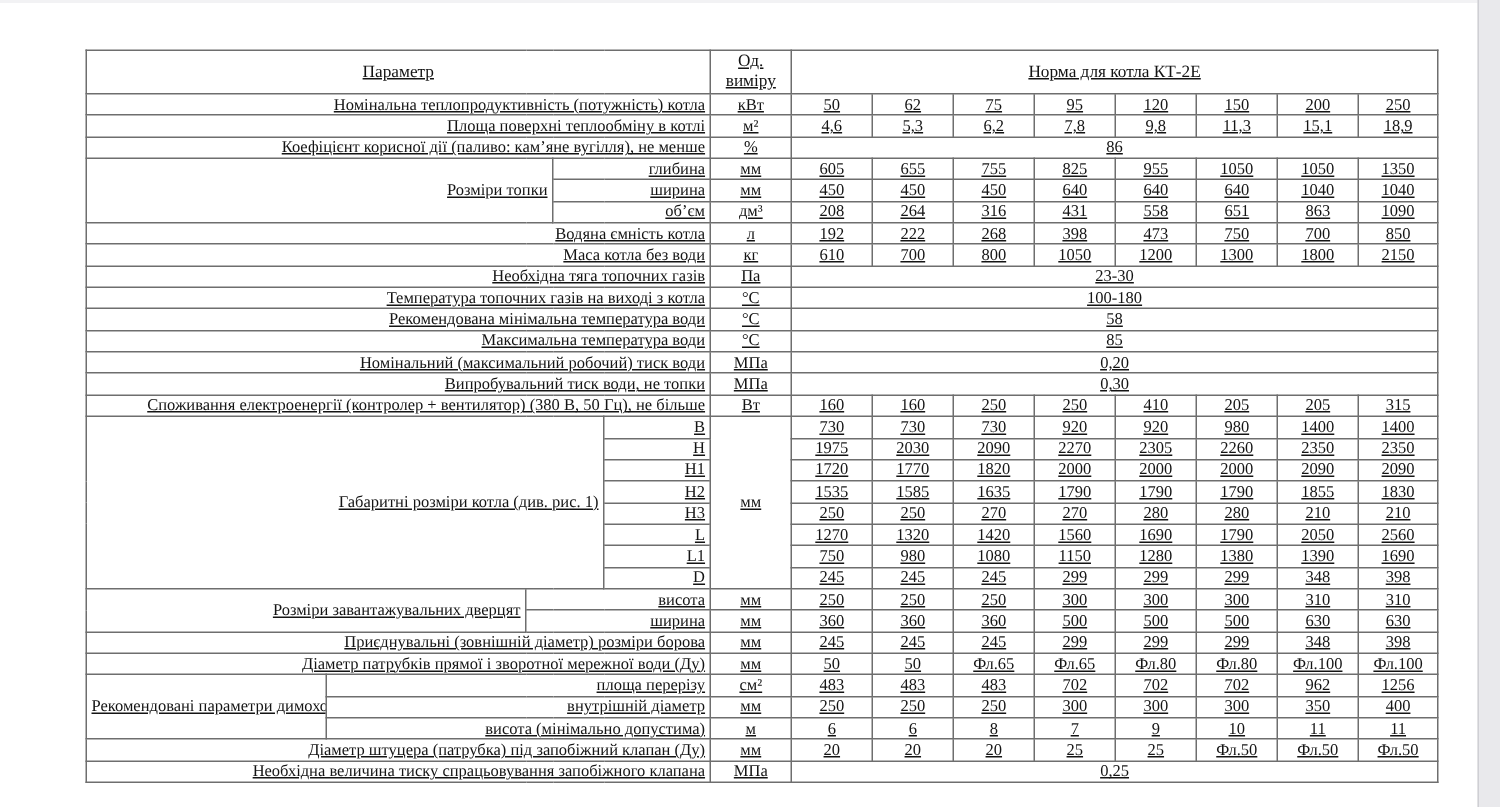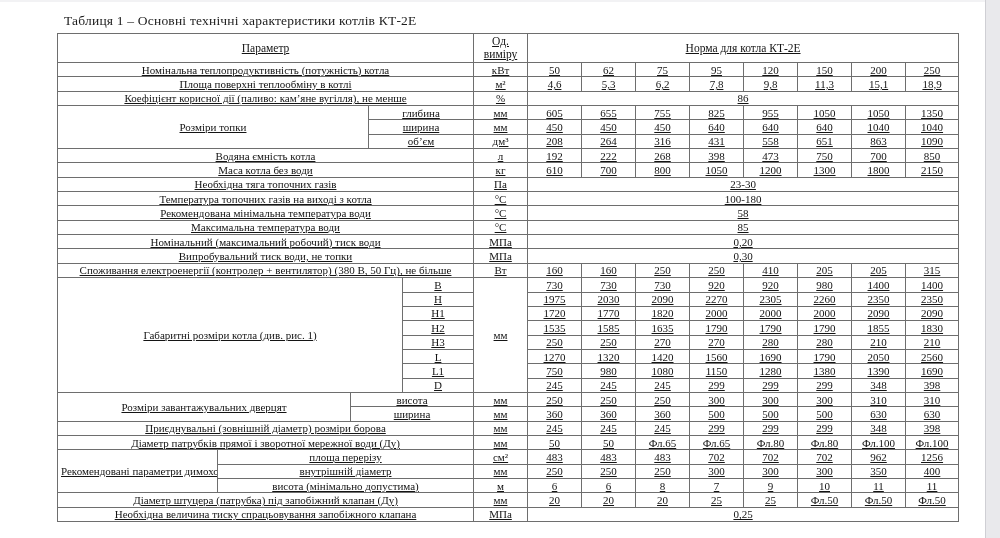--- a/index.html
+++ b/index.html
@@ -26,30 +26,29 @@
   .tbl th, .tbl td {
     border: 1px solid #6e6e6e;
     padding: 0 3px;
     font-weight: normal;
     overflow: hidden;
     white-space: nowrap;
     line-height: 1.1;
   }
   .tbl thead th { height: 29px; text-align: center; font-size: 11.5px; }
   .tbl thead th.unit-head { white-space: normal; line-height: 1.15; padding: 0 2px; margin-top: 16px; }
-  .tbl td.param { text-align: center; }
+  .tbl td.param { text-align: right; }
   .tbl td.center { text-align: center; }
 </style>
 </head>
 <body>
 
 <div class="page">
   <div class="top-hairline"></div>
 
-  <div class="title">Таблиця 1 – Основні технічні характеристики котлів КТ-2Е</div>
 
   <table class="tbl">
     <colgroup>
       <col style="width:160px">
         <col style="width:133px">
         <col style="width:18px">
         <col style="width:34px">
         <col style="width:71px">
       <col style="width:54px">
       <col style="width:54px">

